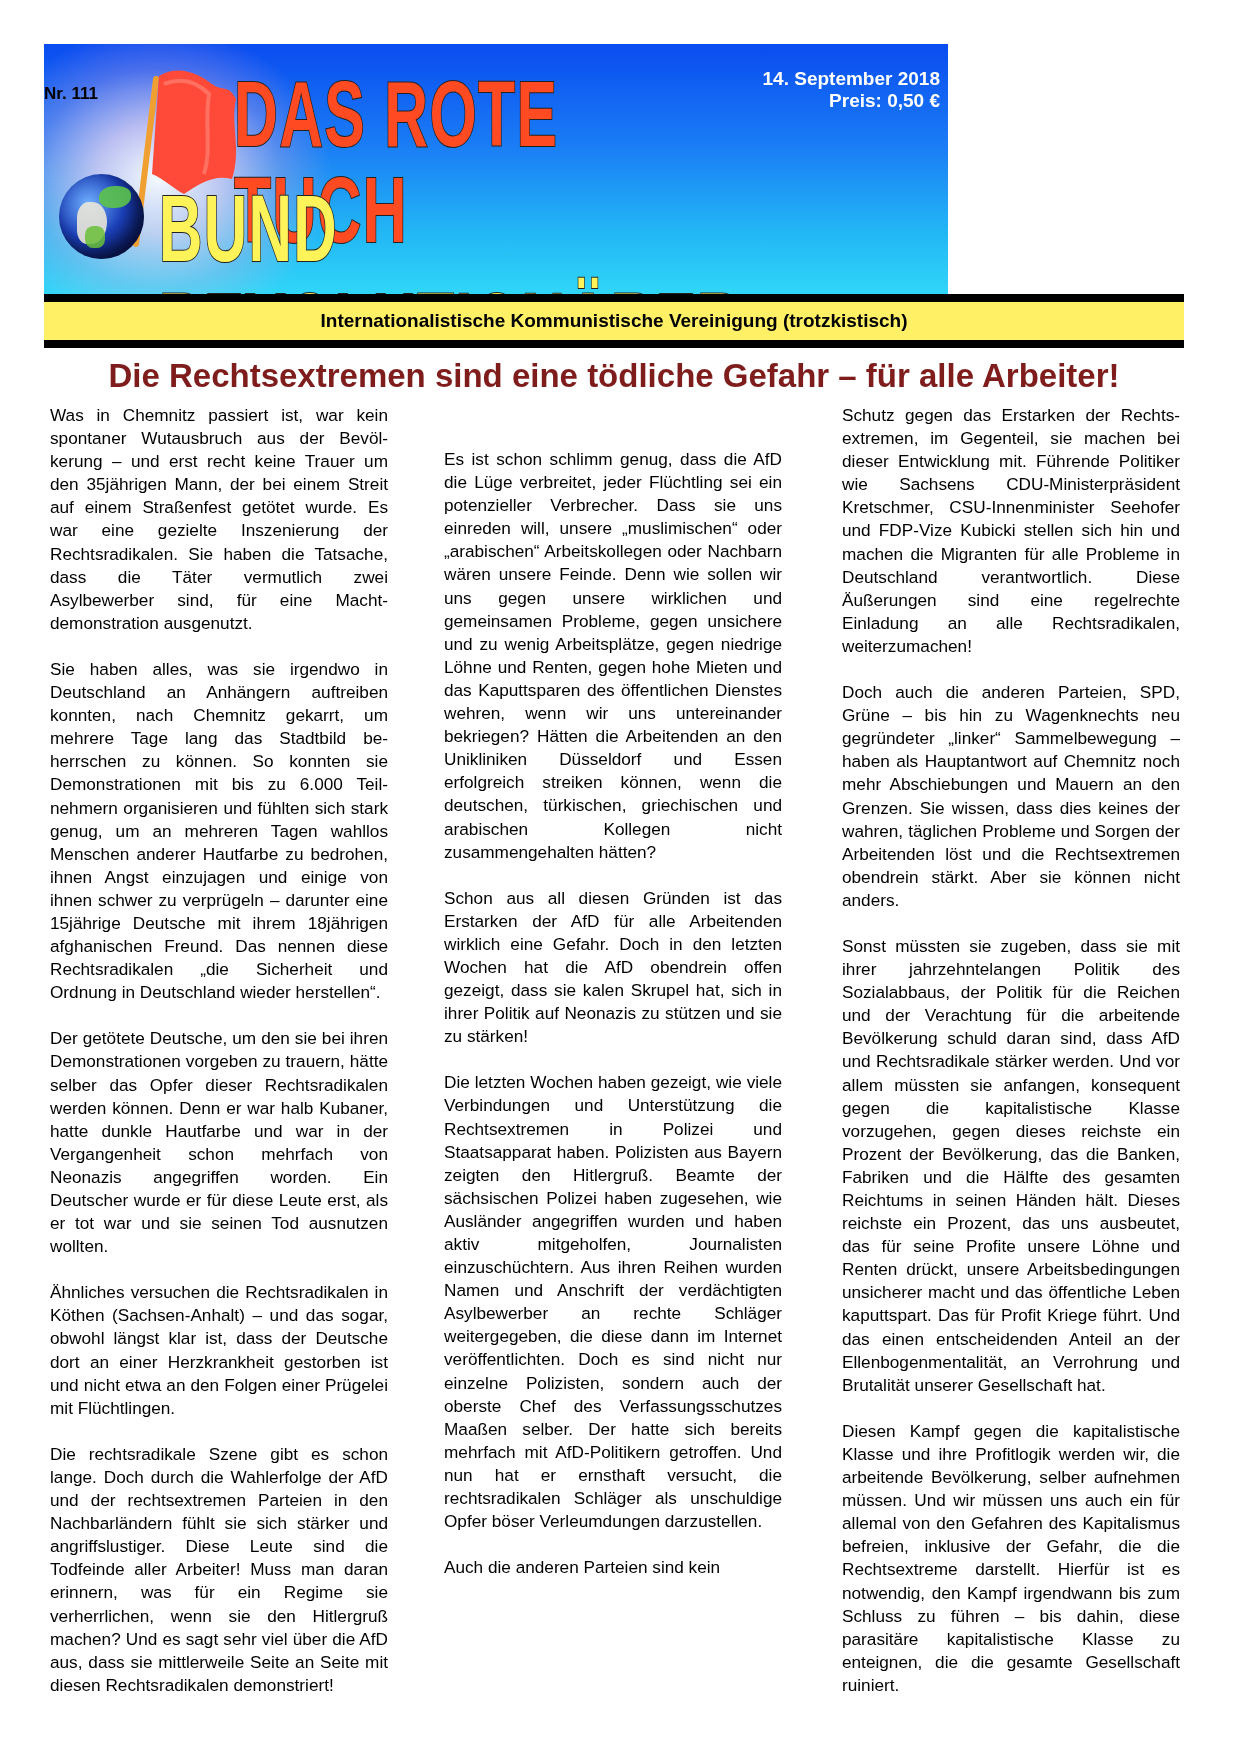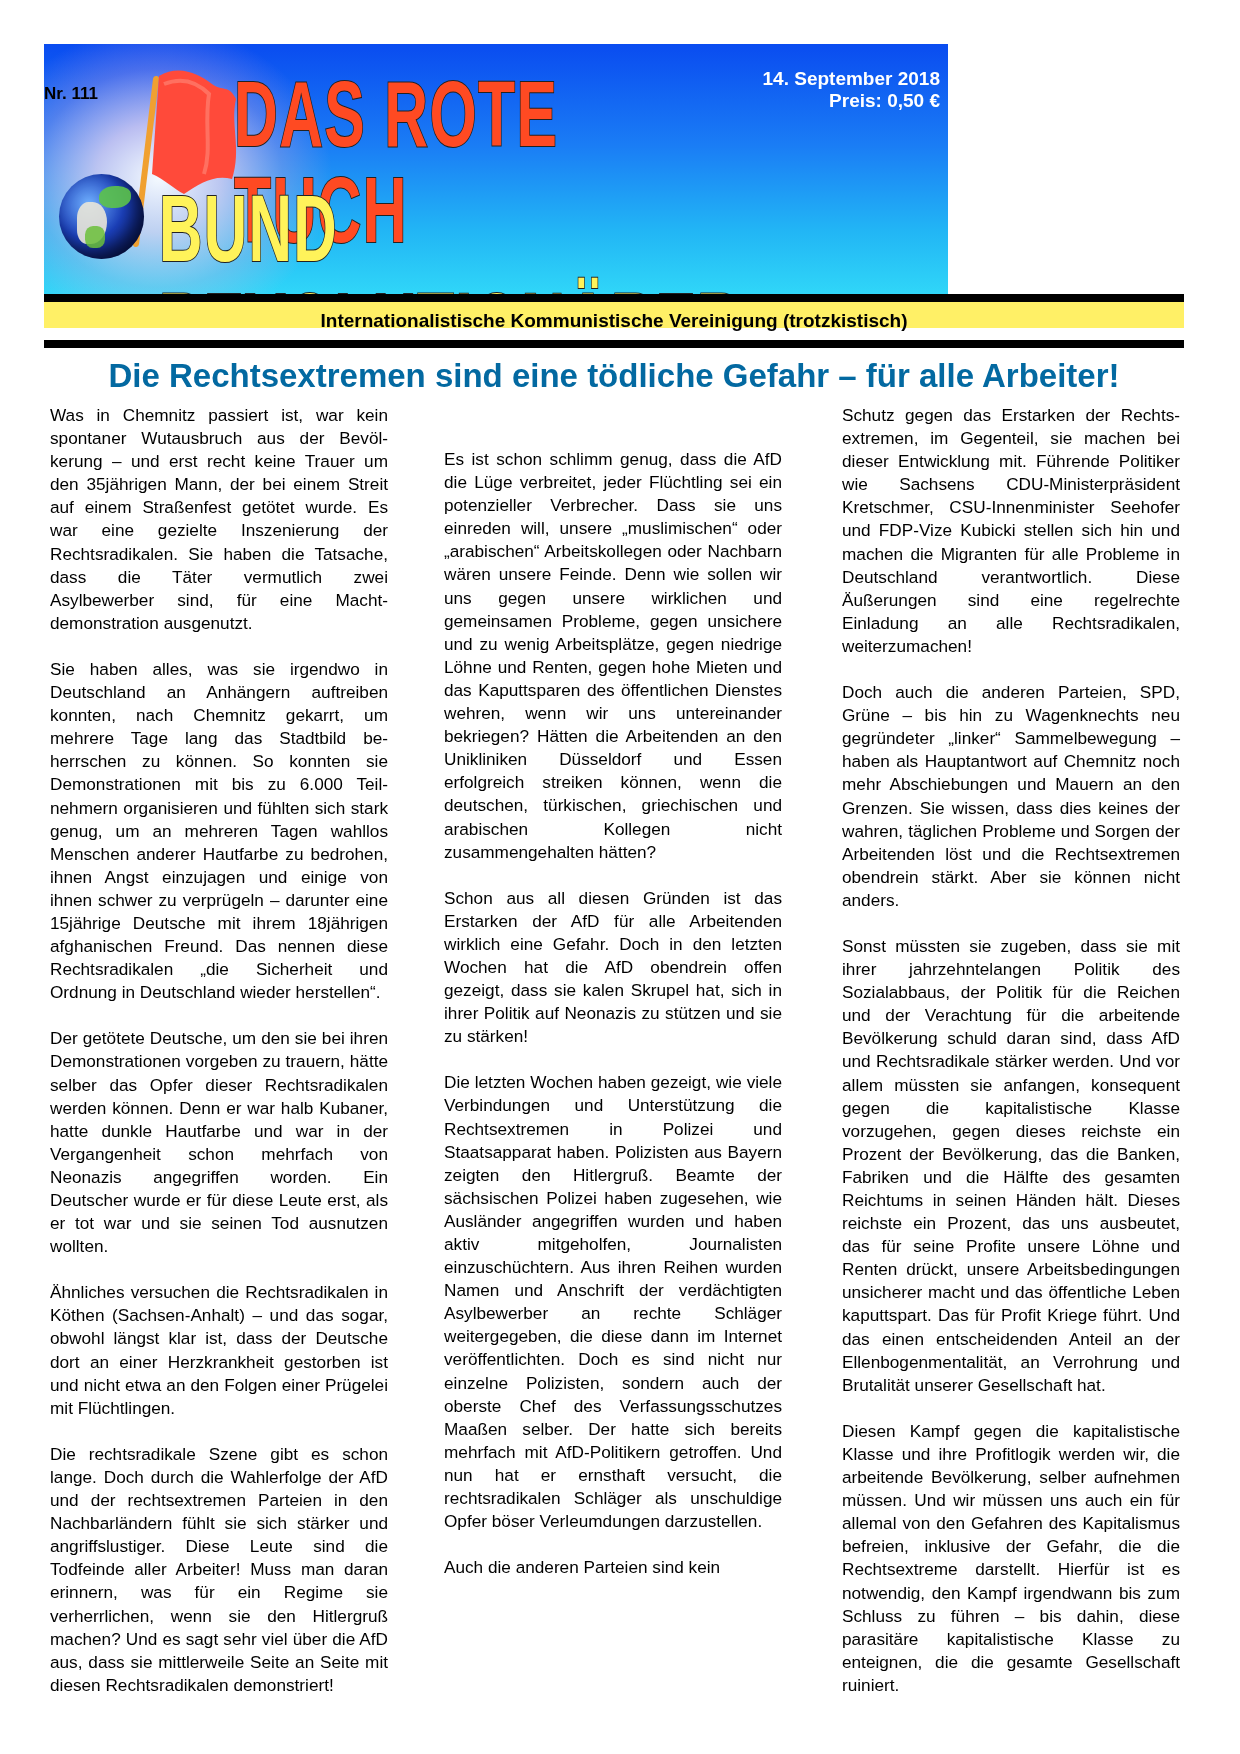--- a/index.html
+++ b/index.html
@@ -19,25 +19,25 @@
 
   .flag { position:absolute; left:60px; top:10px; width:140px; height:210px; }
   .globe { position:absolute; left:15px; top:130px; width:85px; height:85px; border-radius:50%;
     background: radial-gradient(circle at 35% 35%, #6fb0ff 0%, #1b3fb8 45%, #0a1a66 80%, #060c33 100%);
     box-shadow: inset -8px -8px 16px rgba(0,0,0,0.5); overflow:hidden; }
   .globe .land1 { position:absolute; left:18px; top:28px; width:30px; height:42px; background:#e9e6d8; border-radius:40% 50% 55% 35%; opacity:0.9; }
   .globe .land2 { position:absolute; left:40px; top:12px; width:32px; height:22px; background:#5cc34a; border-radius:50% 40% 50% 40%; opacity:0.9; }
   .globe .land3 { position:absolute; left:26px; top:52px; width:20px; height:22px; background:#6bbf3a; border-radius:40%; opacity:0.85; }
 
   .blackbar1 { position:absolute; left:44px; top:294px; width:1140px; height:8px; background:#000; }
-  .subbar { position:absolute; left:44px; top:302px; width:1140px; height:26px; background:#fff066;
+  .subbar { position:absolute; left:44px; top:302px; width:1140px; height:38px; background:#fff066;
     text-align:center; font-weight:bold; font-size:19px; line-height:38px; color:#000; }
   .blackbar2 { position:absolute; left:44px; top:340px; width:1140px; height:8px; background:#000; }
 
-  .headline { position:absolute; left:44px; top:352px; width:1140px; text-align:center; color:#0369a1;
+  .headline { position:absolute; left:44px; top:352px; width:1140px; text-align:center; color:#7f1d1d;
     font-weight:bold; font-size:33px; line-height:48px; }
 
   .col { position:absolute; top:404px; width:338px; font-size:17.2px; line-height:23.1px; text-align:justify; hyphens:manual; }
   .col p { margin:0 0 23px 0; }
   .col1 { left:50px; }
   .col2 { left:444px; width:338px;margin-top:44px; }
   .col3 { left:842px; width:338px; }
 </style>
 </head>
 <body>

